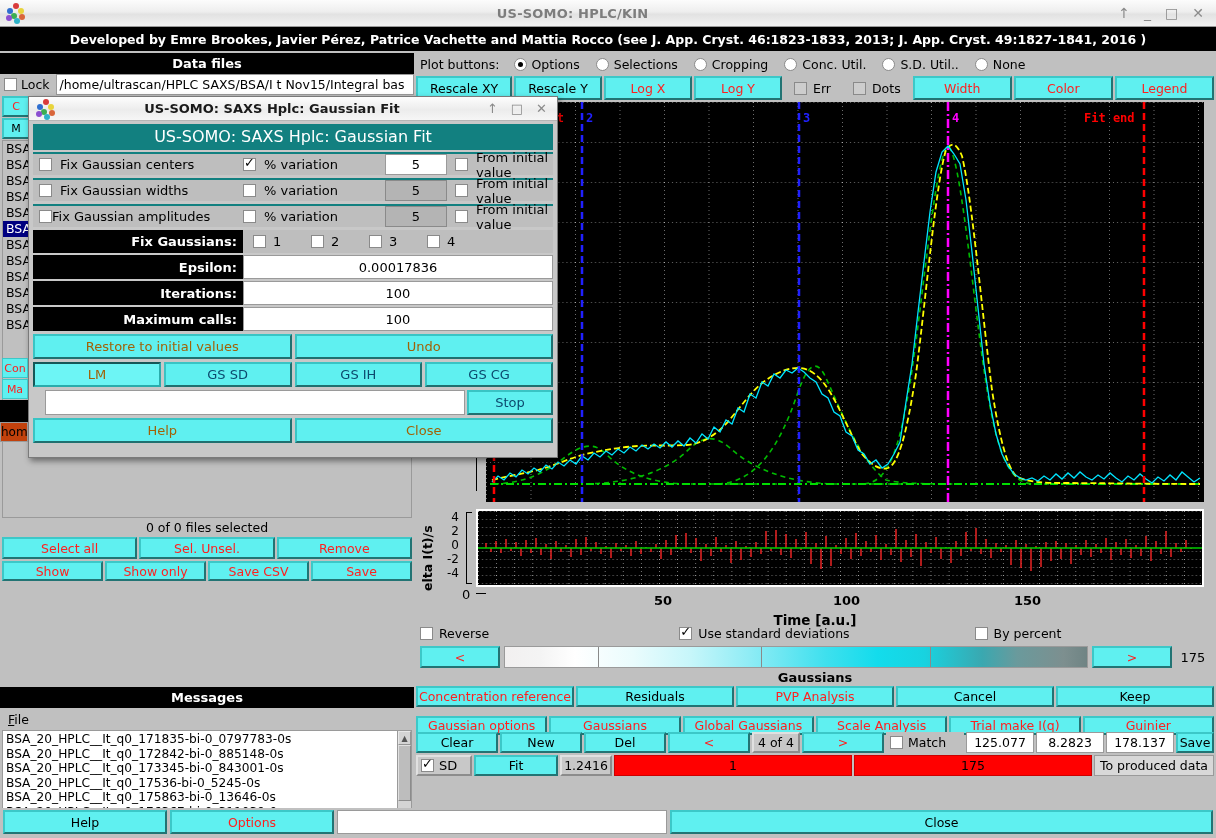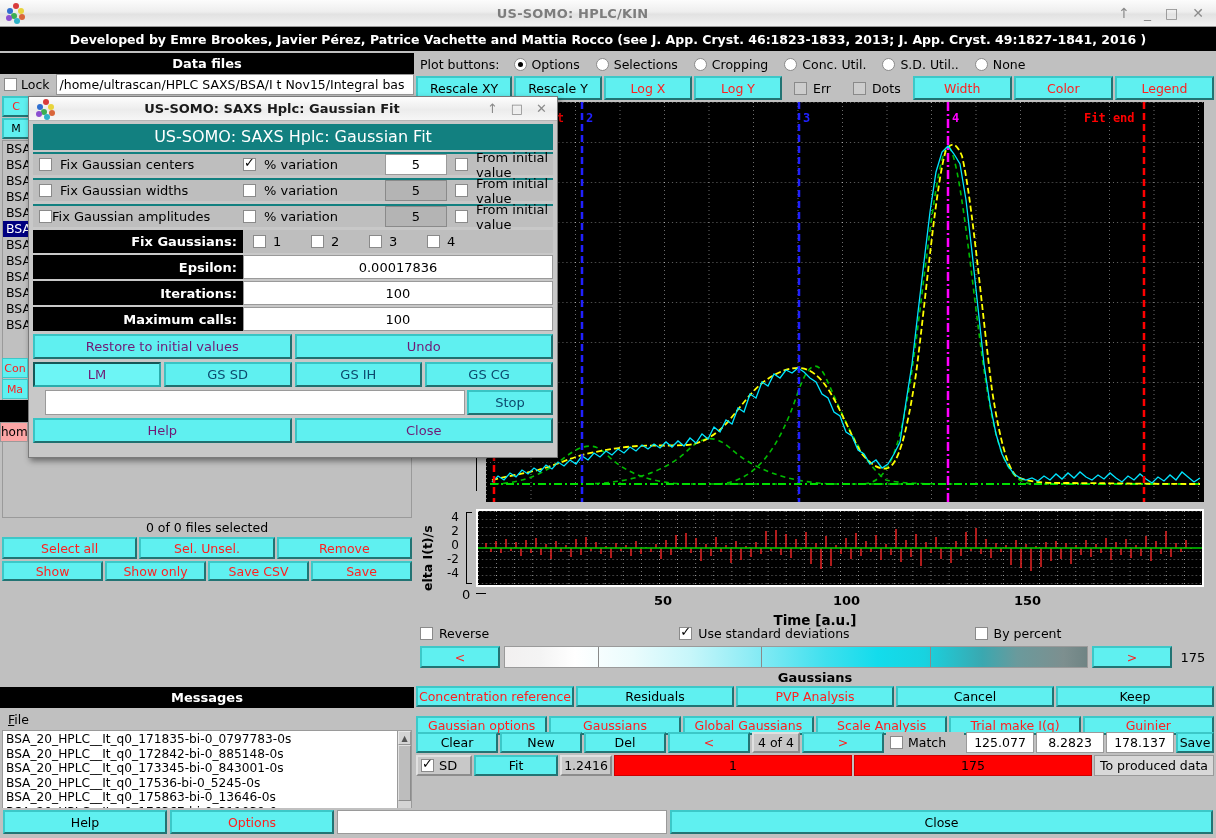--- a/index.html
+++ b/index.html
@@ -153,21 +153,21 @@
   }
   .dlg-row { display:flex; align-items:stretch; background:#bebebe; height: 23px; margin: 0 4px 3px 4px; border-top:2px solid #128080;}
   .dlg-row .cell { display:flex; align-items:center; font-size:13px; color:#000; }
   .spin { background:#fff; border:1px solid #9a9a9a; width:62px; text-align:center; font-size:13px; display:flex; align-items:center; justify-content:center;}
   .spin.gray { background:#b4b4b4; border:1px solid #8a8a8a; }
   .lblblack { background:#000; color:#fff; font-weight:bold; font-size:13px; text-align:right; display:flex; align-items:center; justify-content:flex-end; padding-right:6px;}
   .fieldwhite { background:#fff; border:1px solid #9a9a9a; font-size:13px; display:flex; align-items:center; justify-content:center;}
 
   .dbtn {
     background:#5ff0f0; border:2px outset #39c4c4; font-size:13px;
-    display:flex; align-items:center; justify-content:center; color:#701a75; cursor:default;
+    display:flex; align-items:center; justify-content:center; color:#a16207; cursor:default;
   }
   .dbtn.red { color:#0c4a6e; }
   .dbtn.sel { background:#6df5f5; border:2px inset #2aacac;}
 
   .prog { background:#fff; border:1px solid #9a9a9a; }
 </style>
 </head>
 <body>
 
 <div id="app">
@@ -753,15 +753,15 @@
 
     <div style="display:flex;gap:3px;height:25px;margin:0 4px 4px 4px;">
       <div class="dbtn" style="flex:1">Help</div>
       <div class="dbtn" style="flex:1">Close</div>
     </div>
   </div>
 
   <div style="position:absolute;left:2px;top:358px;width:26px;height:20px;background:#5ff0f0;border:1px solid #3cc8c8;color:#ff2020;font-size:11px;display:flex;align-items:center;justify-content:center;overflow:hidden;">Con</div>
   <div style="position:absolute;left:2px;top:379px;width:26px;height:20px;background:#5ff0f0;border:1px solid #3cc8c8;color:#ff2020;font-size:11px;display:flex;align-items:center;justify-content:center;overflow:hidden;">Ma</div>
   <div style="position:absolute;left:0px;top:400px;width:28px;height:22px;background:#000;"></div>
-  <div style="position:absolute;left:0px;top:422px;width:28px;height:20px;background:#fca5a5;border:1px solid #9a9a9a;font-size:12px;display:flex;align-items:center;overflow:hidden;">hom</div>
+  <div style="position:absolute;left:0px;top:422px;width:28px;height:20px;background:#c2410c;border:1px solid #9a9a9a;font-size:12px;display:flex;align-items:center;overflow:hidden;">hom</div>
 
 </div>
 
 </body></html>

